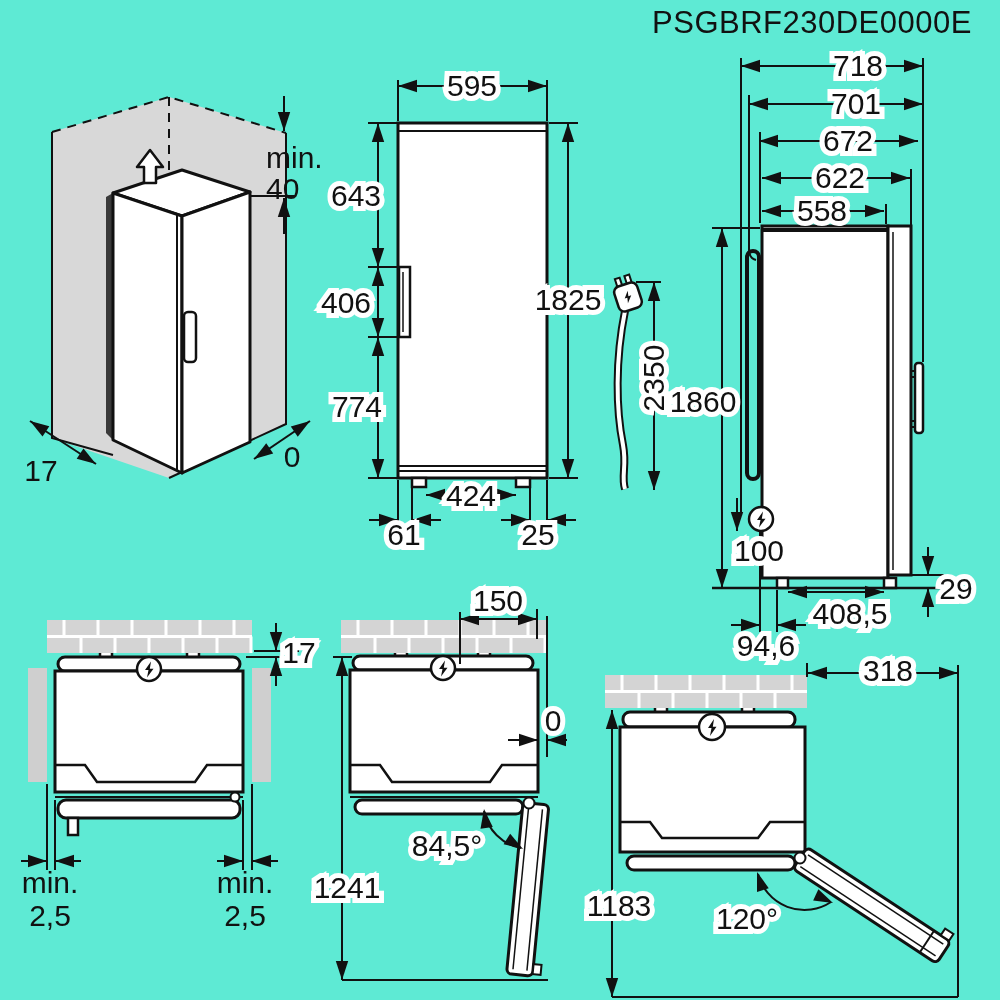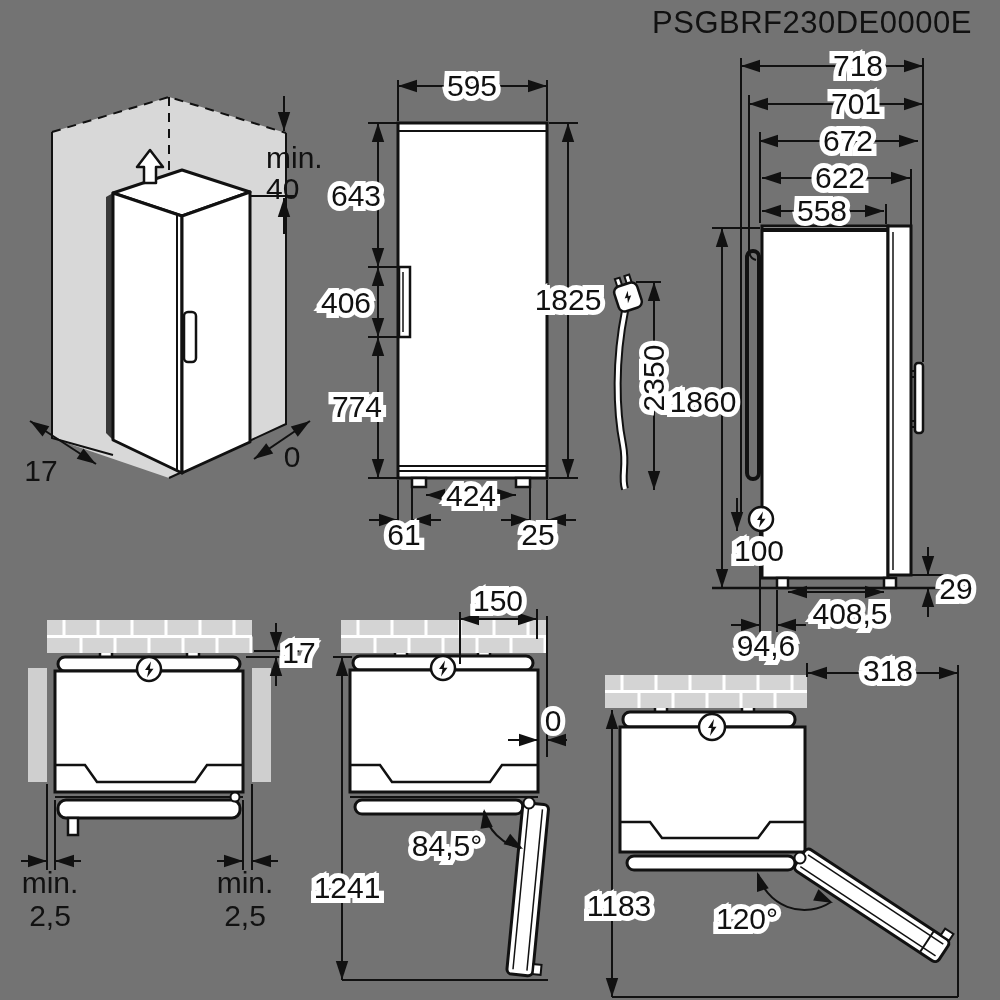--- a/index.html
+++ b/index.html
@@ -1,16 +1,16 @@
 <!DOCTYPE html>
 <html><head>
 <meta charset="utf-8">
 <style>
   html,body{margin:0;padding:0;background:#fff;}
-  .stage{position:relative;width:1000px;height:1000px;background:#737373;overflow:hidden;
+  .stage{position:relative;width:1000px;height:1000px;background:#5eead4;overflow:hidden;
          font-family:"Liberation Sans", sans-serif;}
   svg{display:block;}
   text{font-family:"Liberation Sans", sans-serif;font-size:30px;fill:#111;}
   .t-mid{text-anchor:middle;}
   .t-start{text-anchor:start;}
   .halo{stroke:#ffffff;stroke-width:10px;paint-order:stroke fill;}
   .title{font-size:31px;letter-spacing:0.5px;}
   .ln{stroke:#111;fill:none;}
   .fillw{fill:#ffffff;stroke:#111;}
   .wallgray{fill:#d8d8d8;}

